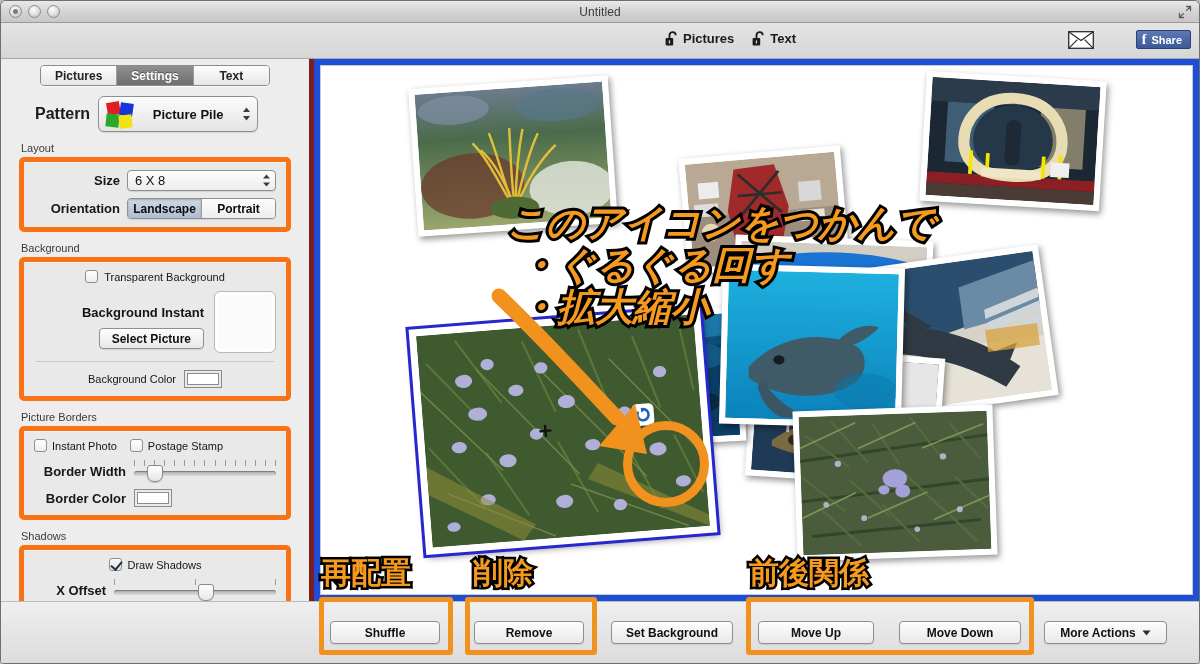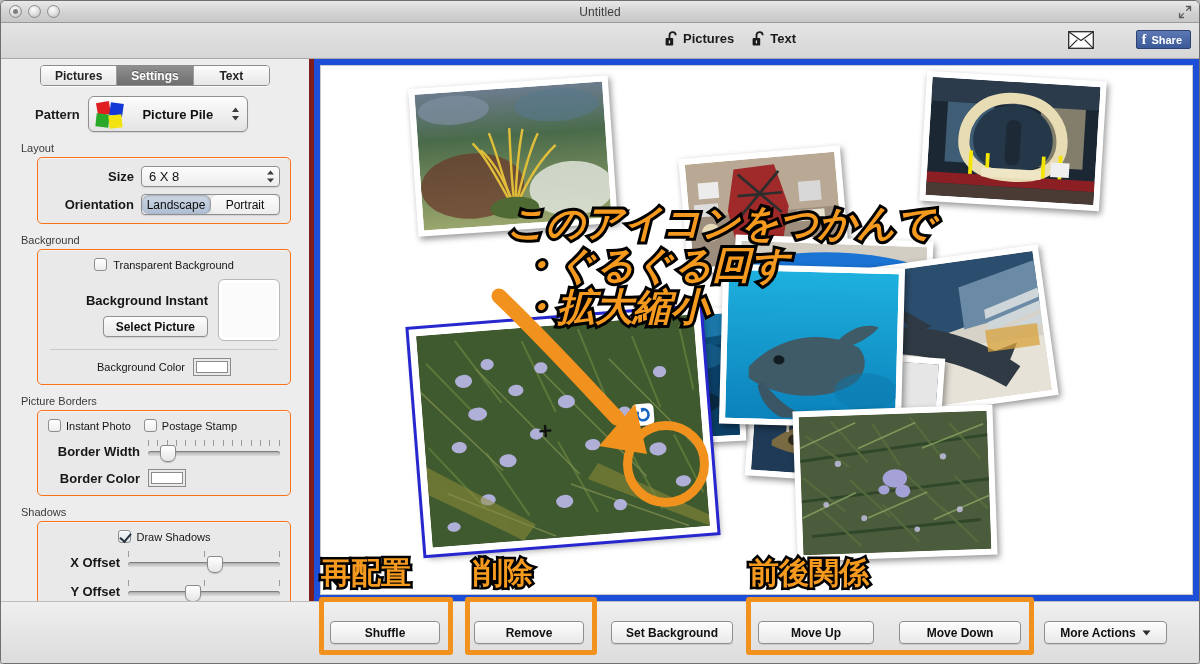--- a/index.html
+++ b/index.html
@@ -92,21 +92,21 @@
   .tab.selected {
     background: linear-gradient(to bottom, #8f8f8f 0%, #6e6e6e 100%);
     color: #ffffff;
     text-shadow: 0 -1px 0 rgba(0,0,0,.35);
   }
 
   .pattern-row {
     display: flex; align-items: center; gap: 8px;
     margin: 10px 0 0 34px;
   }
-  .pattern-label { font-size: 13px; font-weight: bold; color: #1b1b1b; }
+  .pattern-label { font-size: 16px; font-weight: bold; color: #1b1b1b; }
   .pattern-popup {
     width: 160px; height: 36px;
     background: linear-gradient(to bottom, #fcfcfc 0%, #e4e4e4 100%);
     border: 1px solid #8f8f8f; border-radius: 6px;
     display: flex; align-items: center; padding: 0 6px;
     box-shadow: 0 1px 1px rgba(0,0,0,.12), inset 0 1px 0 #fff;
   }
   .pattern-swatch { width: 30px; height: 26px; position: relative; flex: none; }
   .pattern-swatch i {
     position: absolute; width: 13px; height: 13px; display: block;
@@ -122,25 +122,24 @@
     width: 10px; display: flex; flex-direction: column;
     align-items: center; justify-content: center; gap: 3px; color: #3c3c3c;
   }
 
   
   .group { margin: 10px 18px 0 18px; }
   .group-title {
     font-size: 11px; color: #3a3a3a; margin-bottom: 3px; padding-left: 2px;
   }
   .group-box {
-    border: 1px solid #f97316; border-radius: 5px;
+    border: 5px solid #f97316; border-radius: 5px;
     background: #e9e9e9;
     padding: 8px 10px;
     box-shadow: inset 0 1px 0 #f4f4f4;
-    margin-left: 18px;
   }
 
   .row { display: flex; align-items: center; margin-bottom: 7px; }
   .row:last-child { margin-bottom: 0; }
   .row-label {
     font-size: 13px; font-weight: bold; color: #171717;
     text-align: right; flex: none;
   }
 
   .select-box {
@@ -152,24 +151,23 @@
   }
   .select-box .val { flex: 1; font-size: 13px; color: #111; }
 
   .segmented {
     flex: 1; height: 21px; margin-left: 7px; display: flex;
     border: 1px solid #8f8f8f; border-radius: 4px; overflow: hidden;
     box-shadow: 0 1px 1px rgba(0,0,0,.10);
   }
   .seg {
     flex: 1; display: flex; align-items: center; justify-content: center;
-    font-size: 12px; font-weight: normal; color: #0d0d0d;
+    font-size: 12px; font-weight: bold; color: #0d0d0d;
     background: linear-gradient(to bottom, #fdfdfd 0%, #ededed 100%);
     border-right: 1px solid #9a9a9a;
-    border-radius: 7px;
   }
   .seg:last-child { border-right: none; }
   .seg.on {
     background: linear-gradient(to bottom, #cfd9e6 0%, #aebdd2 100%);
     box-shadow: inset 0 1px 2px rgba(0,0,0,.22);
   }
 
   .cbrow { display: flex; align-items: center; justify-content: center; gap: 6px; margin-bottom: 8px; }
   .cb {
     width: 13px; height: 13px; flex: none;

